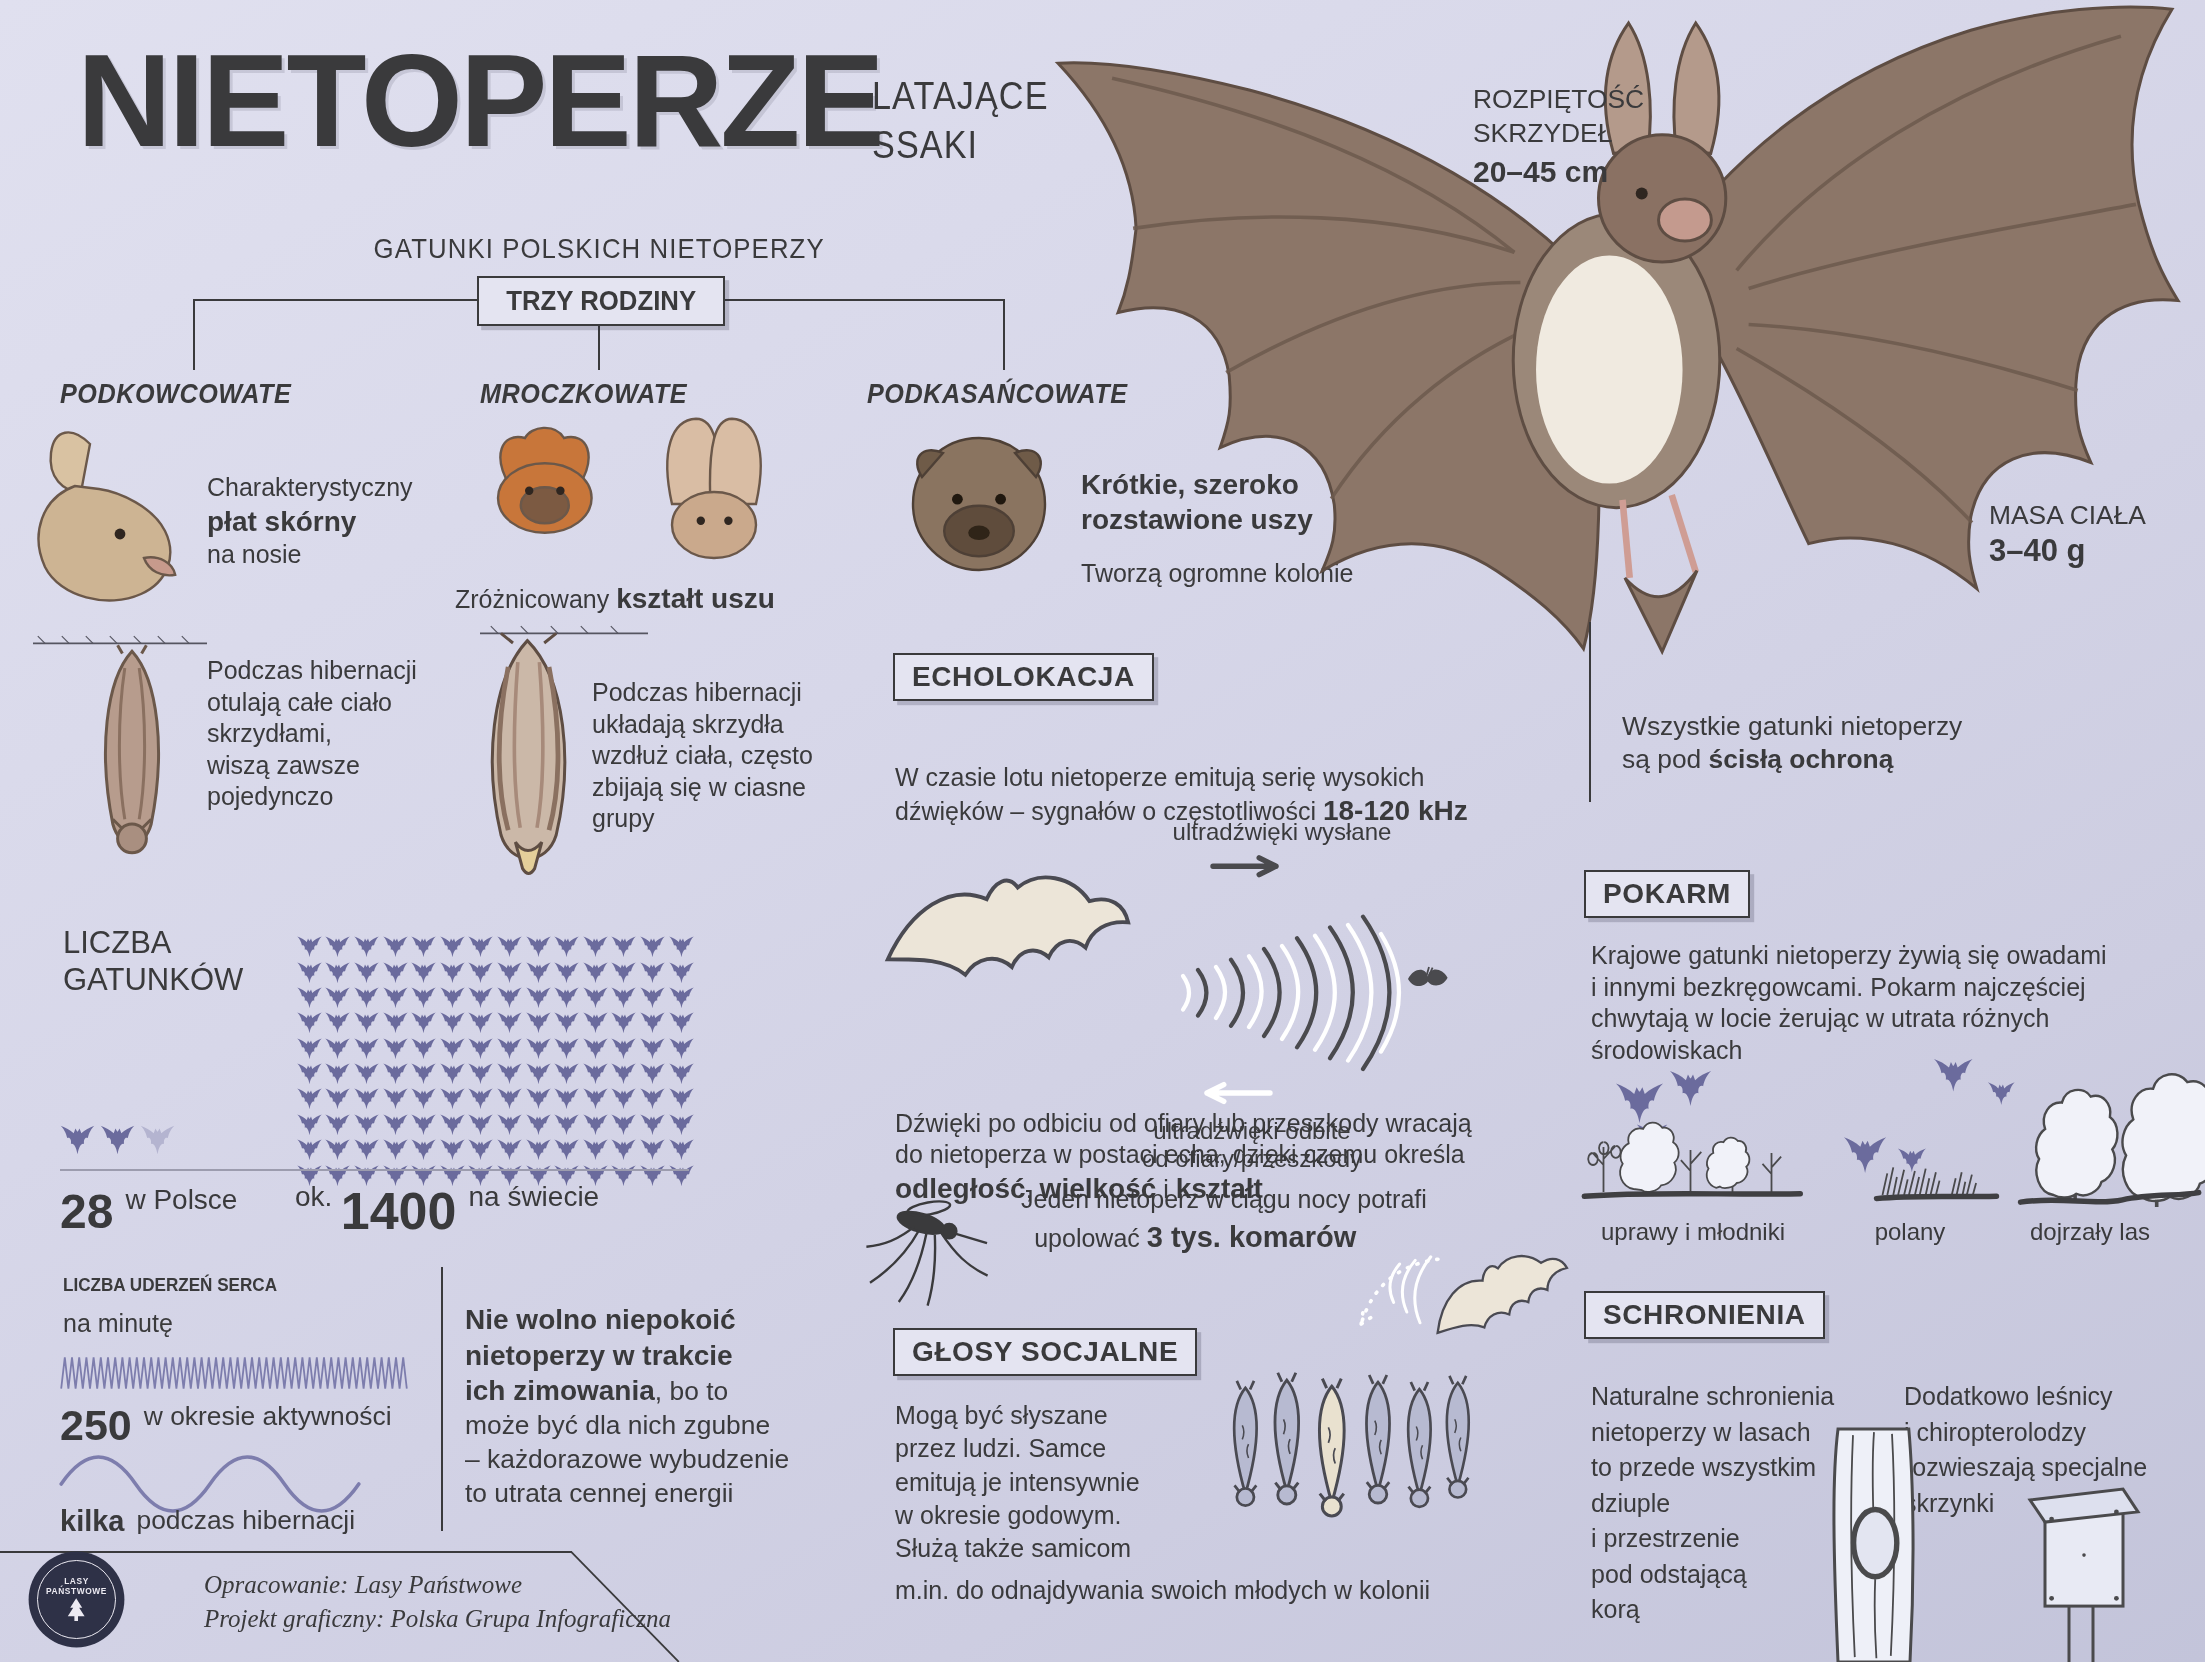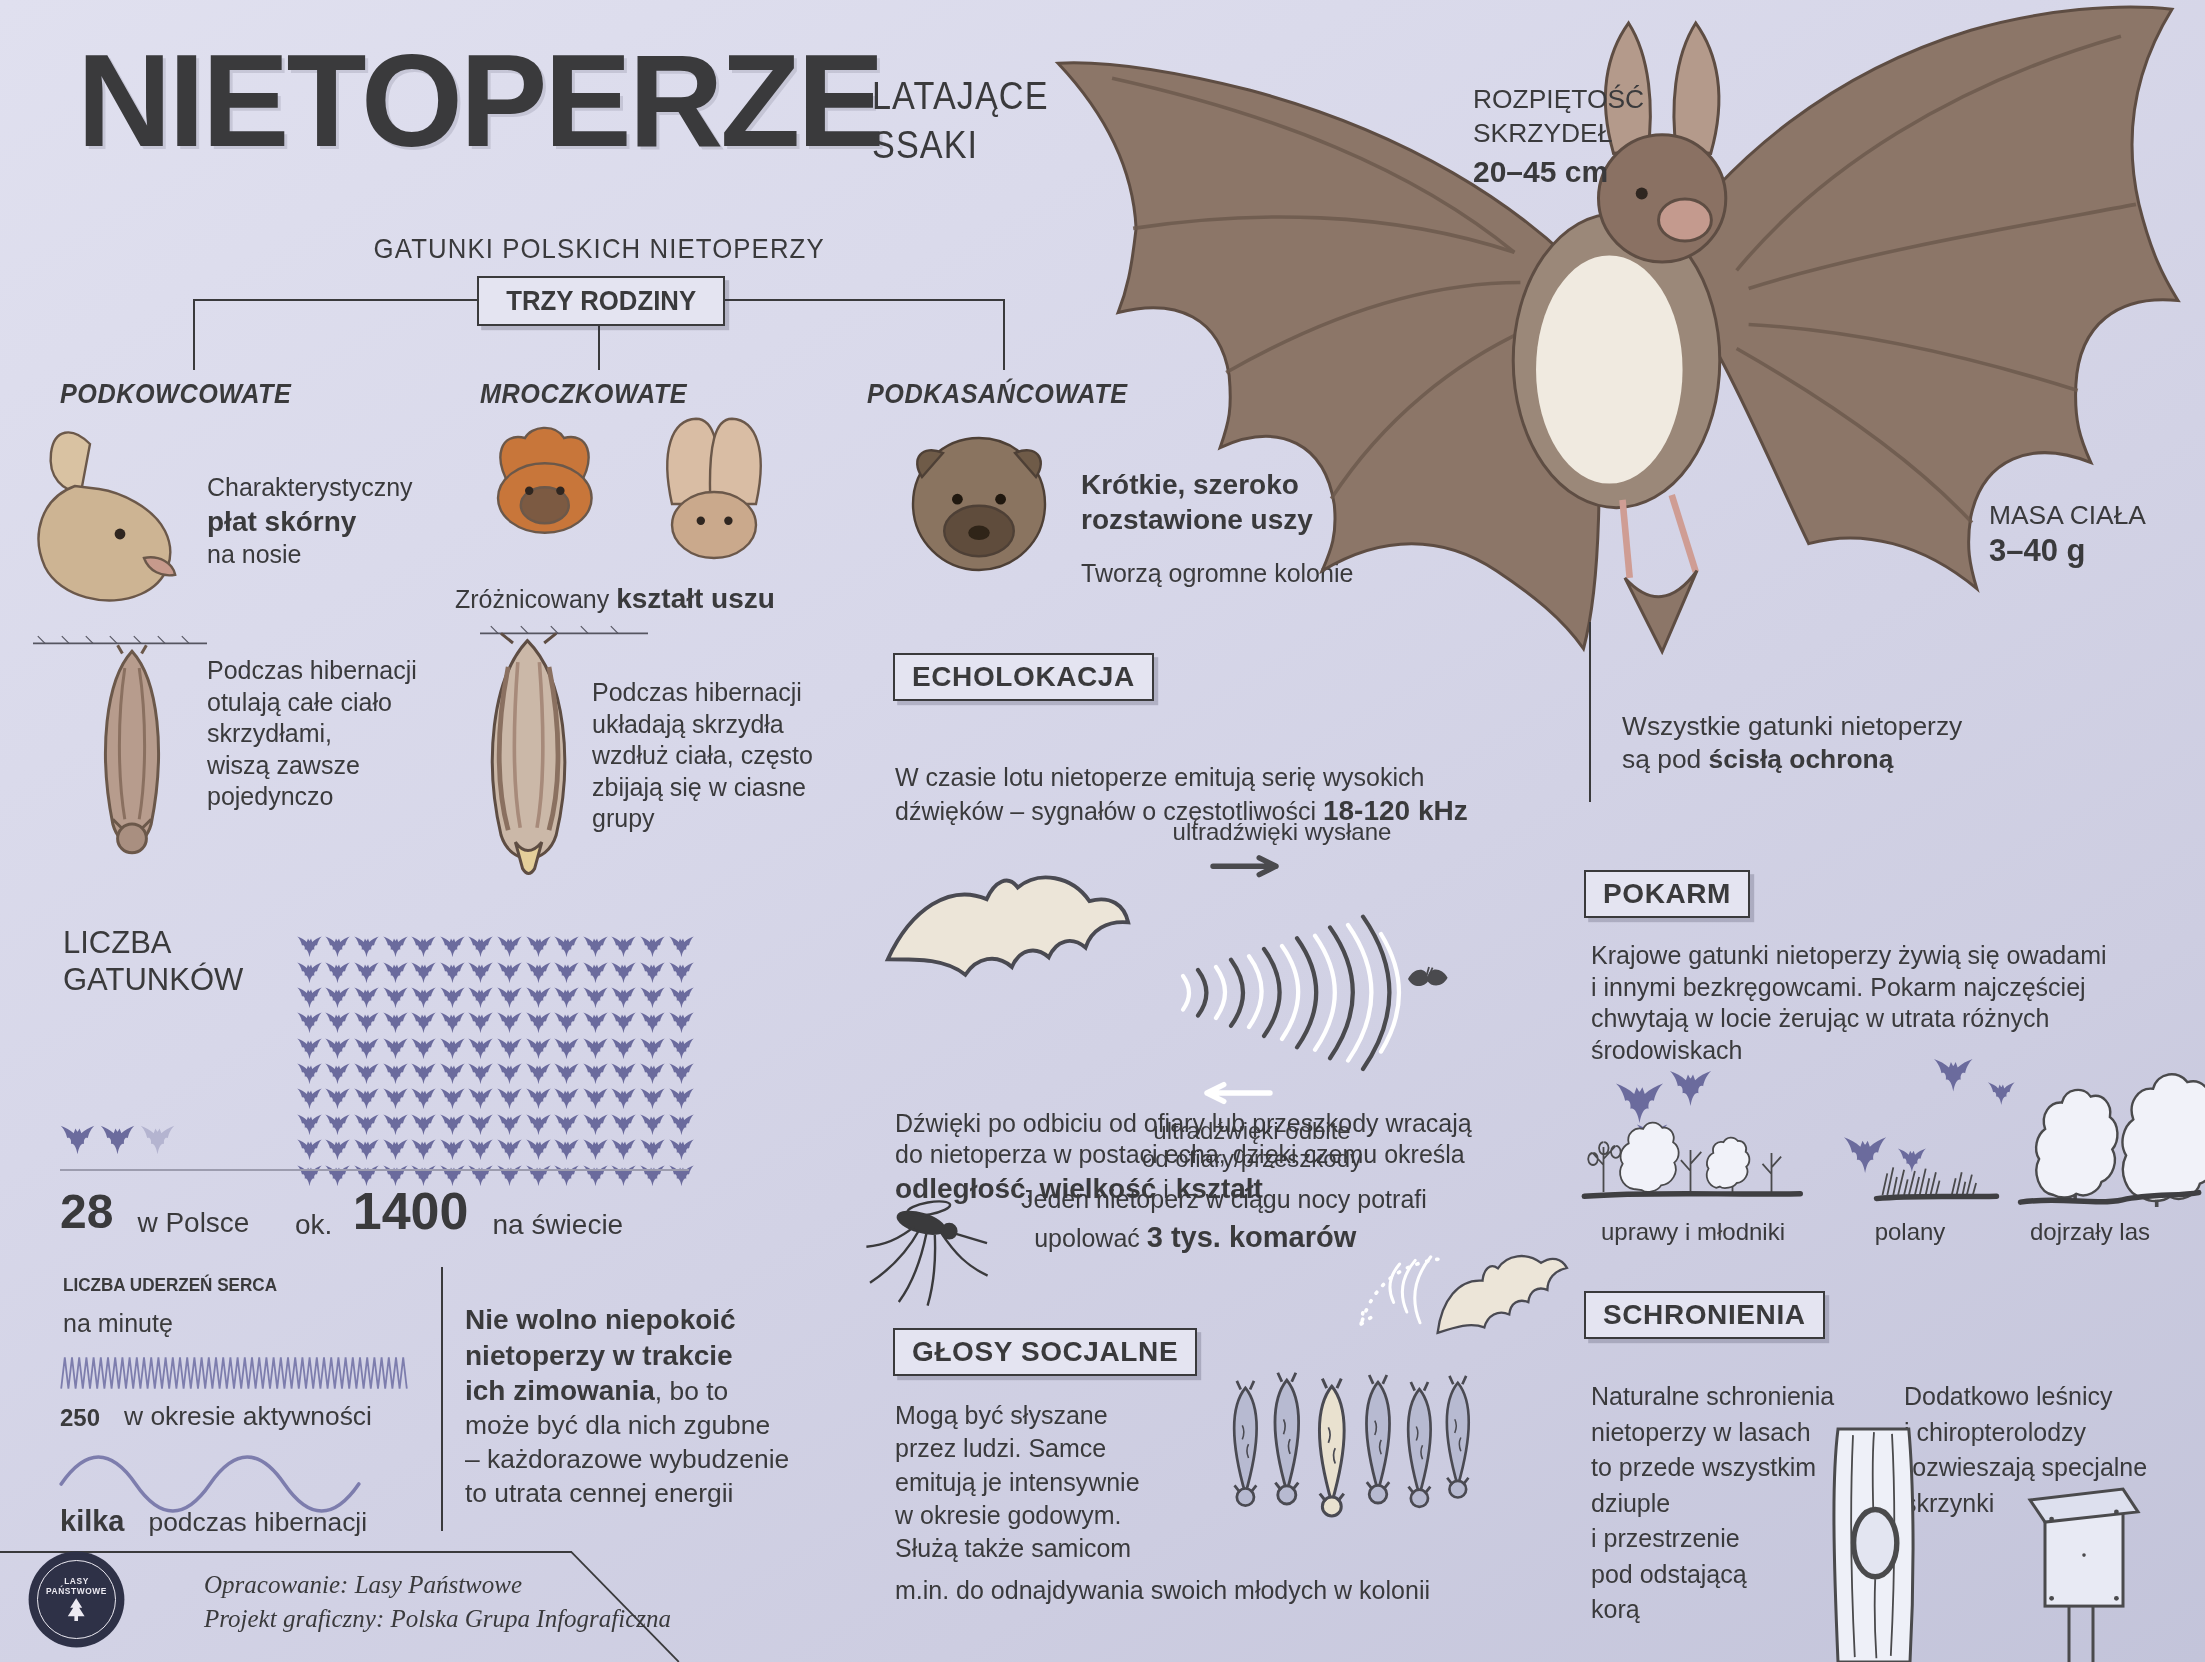--- a/index.html
+++ b/index.html
@@ -16,21 +16,21 @@
   .eyebrow{font-size:28px;letter-spacing:1.2px;}
   .famhead{font-size:28px;font-weight:700;letter-spacing:0.6px;font-style:italic;}
   .boxhead{display:inline-block;border:2.4px solid #3a3a3c;background:#e4e4f1;
     padding:6px 17px;font-size:28px;font-weight:700;letter-spacing:0.6px;
     box-shadow:4.2px 4.2px 0 rgba(45,45,70,.22);}
   .body{font-size:25px;line-height:1.26;}
   .body b{font-weight:700;}
   .big{font-weight:700;}
   .hline{position:absolute;background:#3a3a3c;}
   .grayline{position:absolute;background:#9c9cae;}
-  .baseline-row{display:flex;align-items:flex-end;gap:24px;}
+  .baseline-row{display:flex;align-items:flex-start;gap:12px;}
   .glyph{display:inline-block;}
   .world-grid{display:flex;flex-wrap:wrap;width:404px;}
   .world-grid svg{width:25px;height:23px;margin:1.2px 1.8px;fill:#6b6b9d;}
   .pl-glyphs svg{width:35px;height:31px;margin-right:4.8px;fill:#6b6b9d;}
   .pl-glyphs svg.partial{fill:#b4b4d0;}
   .credit{font-family:"Liberation Serif",serif;font-style:italic;font-size:25px;}
   .logo{position:absolute;left:31px;top:1554px;width:91px;height:91px;border-radius:50%;
     background:#2e3147;display:flex;flex-direction:column;align-items:center;justify-content:center;
     box-shadow:0 0 0 2.4px #2e3147;}
   .logo-inner{width:77px;height:77px;border-radius:50%;border:1.8px solid #eceaf2;
@@ -745,21 +745,21 @@
   </div>
 
   <div class="abs" style="left:63px;top:1274px;font-size:19px;font-weight:700"><span class="cond">LICZBA UDERZEŃ SERCA</span></div>
   <div class="abs" style="left:63px;top:1309px;font-size:25px">na minutę</div>
 
   <svg class="art" style="left:60px;top:1349px" width="354" height="180" viewBox="0 0 590 300">
     <path id="hb-fast" fill="none" stroke="#7d7dad" stroke-width="3" d="M2,66 l6,-52 l6,52 l6,-52 l6,52 l6,-52 l6,52 l6,-52 l6,52 l6,-52 l6,52 l6,-52 l6,52 l6,-52 l6,52 l6,-52 l6,52 l6,-52 l6,52 l6,-52 l6,52 l6,-52 l6,52 l6,-52 l6,52 l6,-52 l6,52 l6,-52 l6,52 l6,-52 l6,52 l6,-52 l6,52 l6,-52 l6,52 l6,-52 l6,52 l6,-52 l6,52 l6,-52 l6,52 l6,-52 l6,52 l6,-52 l6,52 l6,-52 l6,52 l6,-52 l6,52 l6,-52 l6,52 l6,-52 l6,52 l6,-52 l6,52 l6,-52 l6,52 l6,-52 l6,52 l6,-52 l6,52 l6,-52 l6,52 l6,-52 l6,52 l6,-52 l6,52 l6,-52 l6,52 l6,-52 l6,52 l6,-52 l6,52 l6,-52 l6,52 l6,-52 l6,52 l6,-52 l6,52 l6,-52 l6,52 l6,-52 l6,52 l6,-52 l6,52 l6,-52 l6,52 l6,-52 l6,52 l6,-52 l6,52 l6,-52 l6,52 l6,-52 l6,52 l6,-52 l6,52 "></path>
     <path id="hb-slow" fill="none" stroke="#7d7dad" stroke-width="6" stroke-linecap="round" d="M2,225 q62,-90 124,0 t124,0 t124,0 t124,0"></path>
   </svg>
   <div class="abs baseline-row" style="left:60px;top:1401px">
-    <b style="font-size:24px">250</b>
+    <b style="font-size:43px">250</b>
     <span style="font-size:26.4px">w okresie aktywności</span>
   </div>
   <div class="abs baseline-row" style="left:60px;top:1505px">
     <b style="font-size:29px">kilka</b>
     <span style="font-size:26.4px">podczas hibernacji</span>
   </div>
 
   <div class="hline" style="left:441px;top:1267px;width:1.8px;height:264px"></div>
 
   <div class="abs body pre" style="left:465px;top:1268px;width:360px;font-size:26.4px;line-height:1.28">

